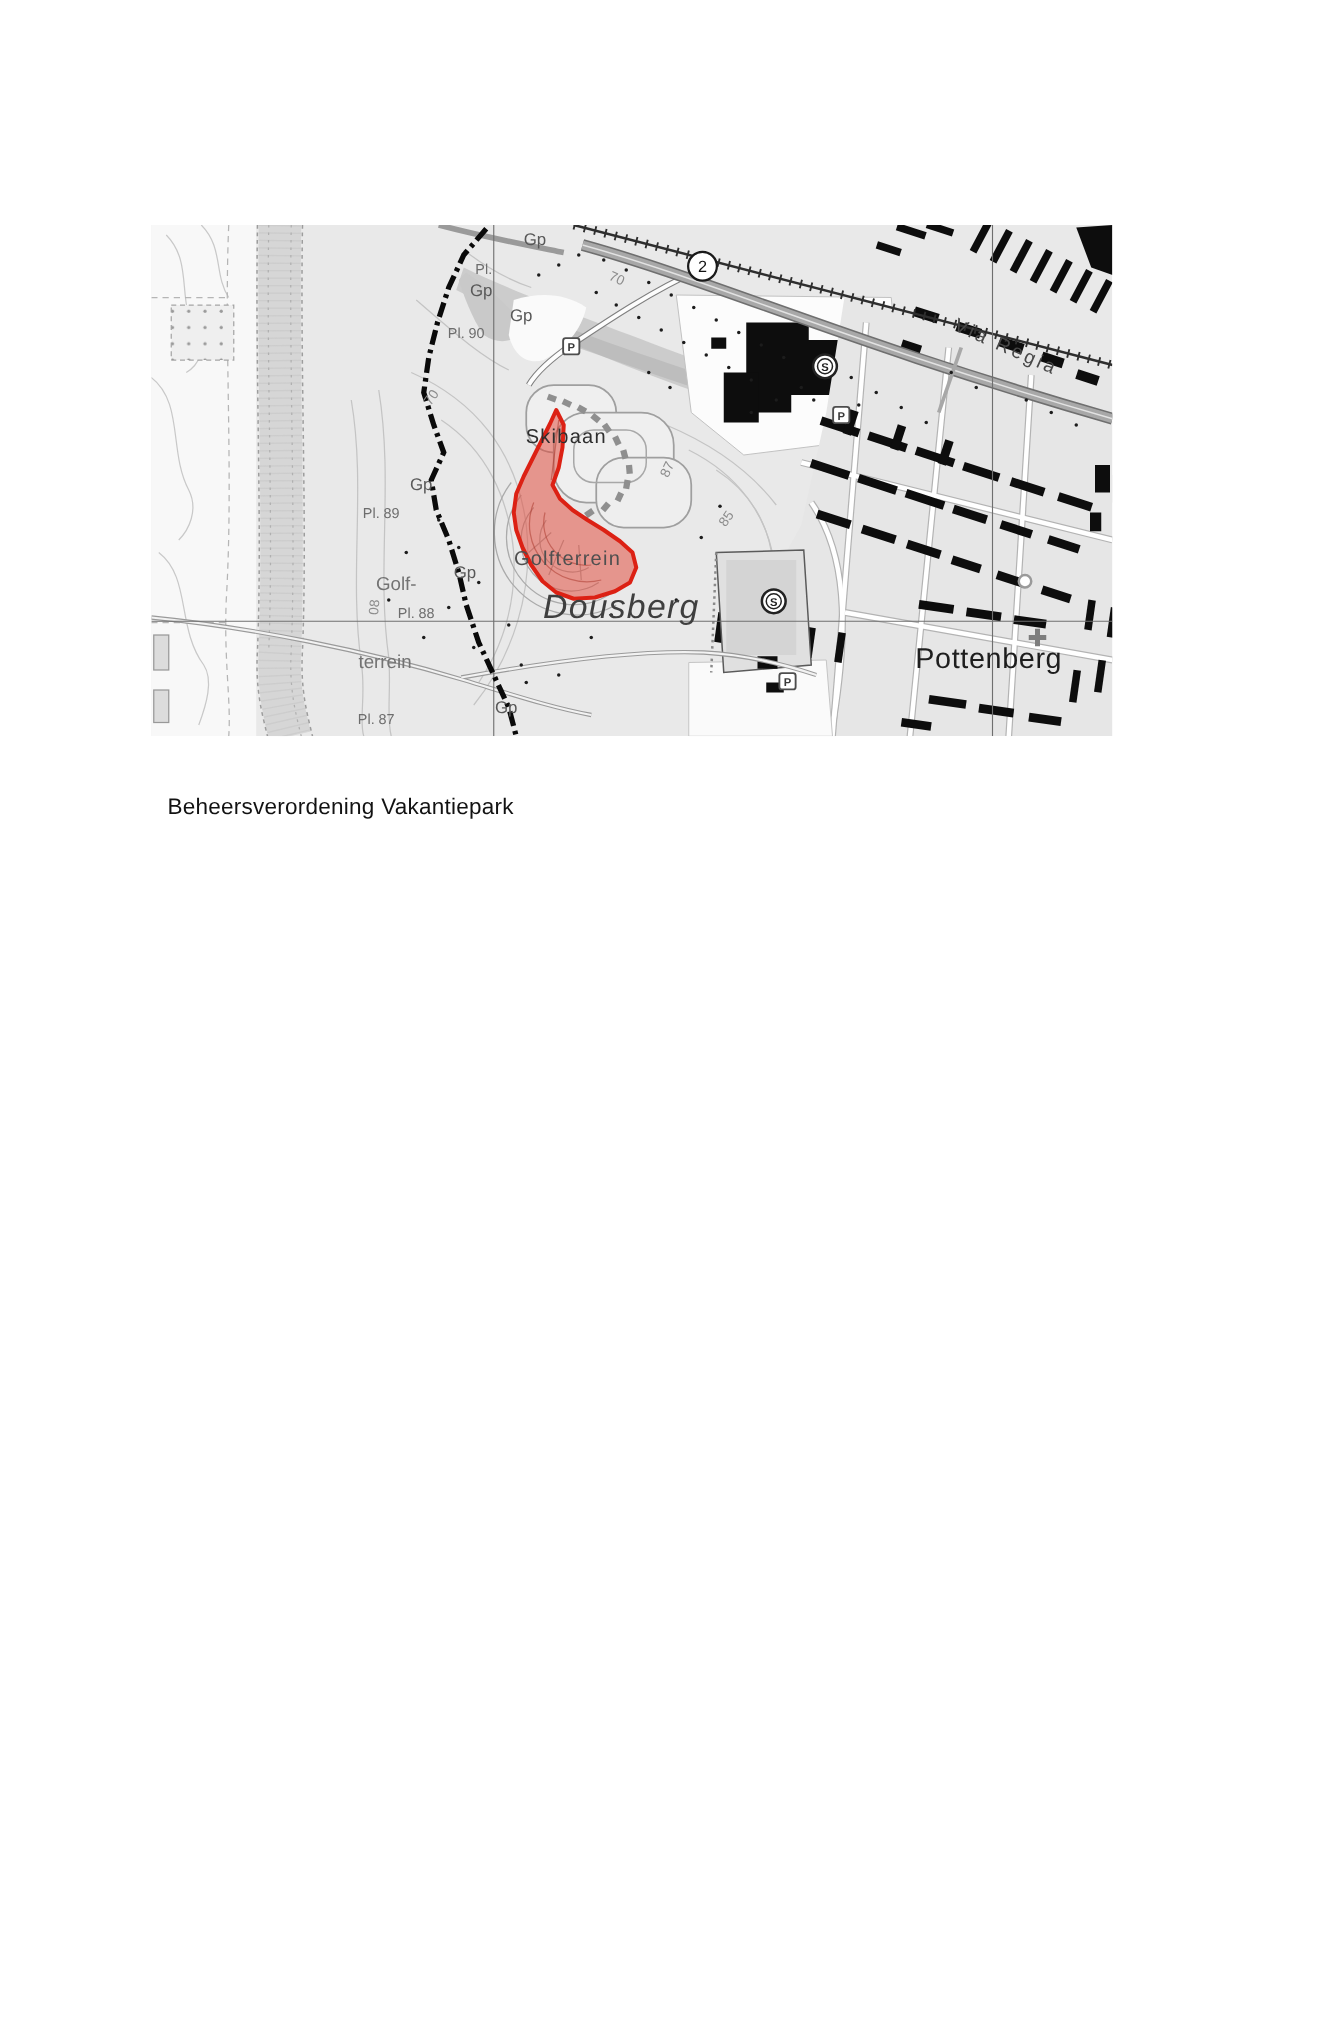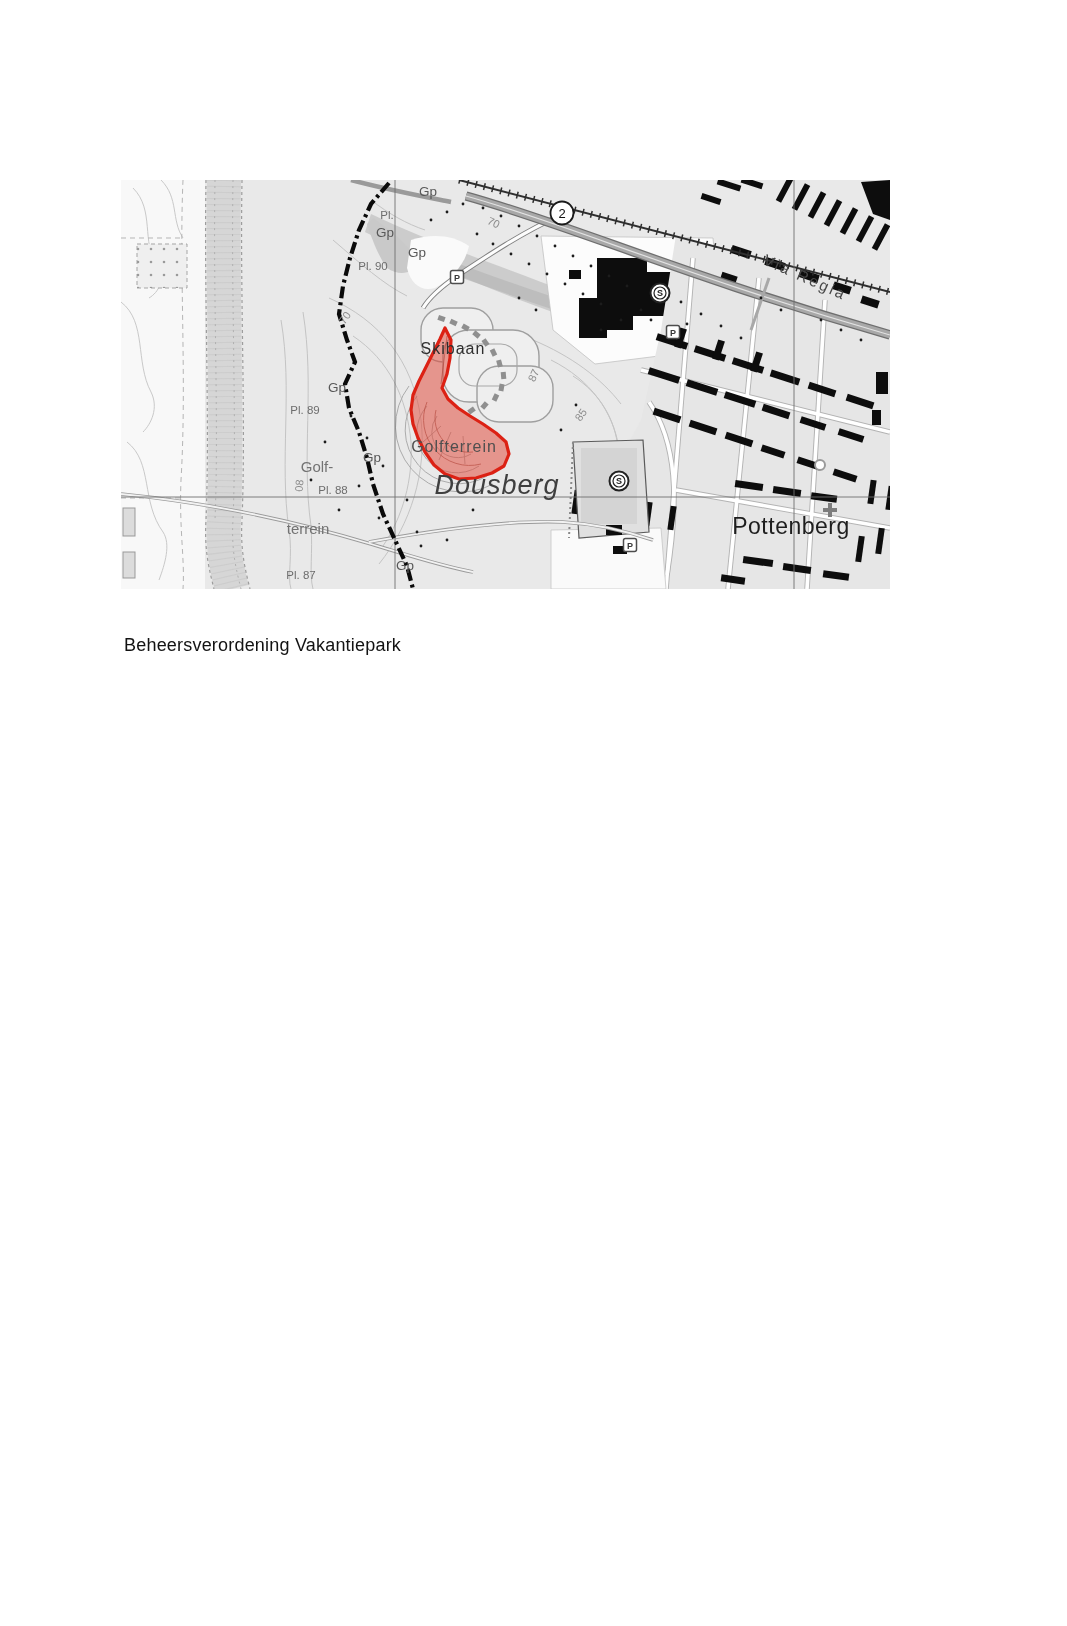--- a/index.html
+++ b/index.html
@@ -1,20 +1,20 @@
 <!DOCTYPE html>
 <html><head>
 <meta charset="utf-8">
 <style>
   html,body{margin:0;padding:0;background:#ffffff;}
   .page{position:relative;width:1067px;height:1626px;background:#ffffff;overflow:hidden;
         font-family:"Liberation Sans",sans-serif;}
   .map-frame{position:absolute;left:121px;top:180px;width:769px;height:409px;overflow:hidden;}
   .map-frame svg{display:block;}
-  .caption{position:absolute;left:124px;top:632px;width:480px;
+  .caption{position:absolute;left:134px;top:632px;width:480px;
            font-size:18px;line-height:26px;color:#121212;letter-spacing:.2px;}
   
   text{font-family:"Liberation Sans",sans-serif;}
   .lbl-gp{font-size:13.5px;fill:#585858;}
   .lbl-pl{font-size:11.5px;fill:#6d6d6d;}
   .lbl-contour{font-size:11px;fill:#8c8c8c;}
   .lbl-skibaan{font-size:16px;fill:#2e2e2e;letter-spacing:1px;}
   .lbl-golfterrein{font-size:16px;fill:#4f4f4f;letter-spacing:1px;}
   .lbl-golf2{font-size:15px;fill:#737373;}
   .lbl-dousberg{font-size:27px;fill:#3f3f3f;font-style:italic;letter-spacing:1px;}

